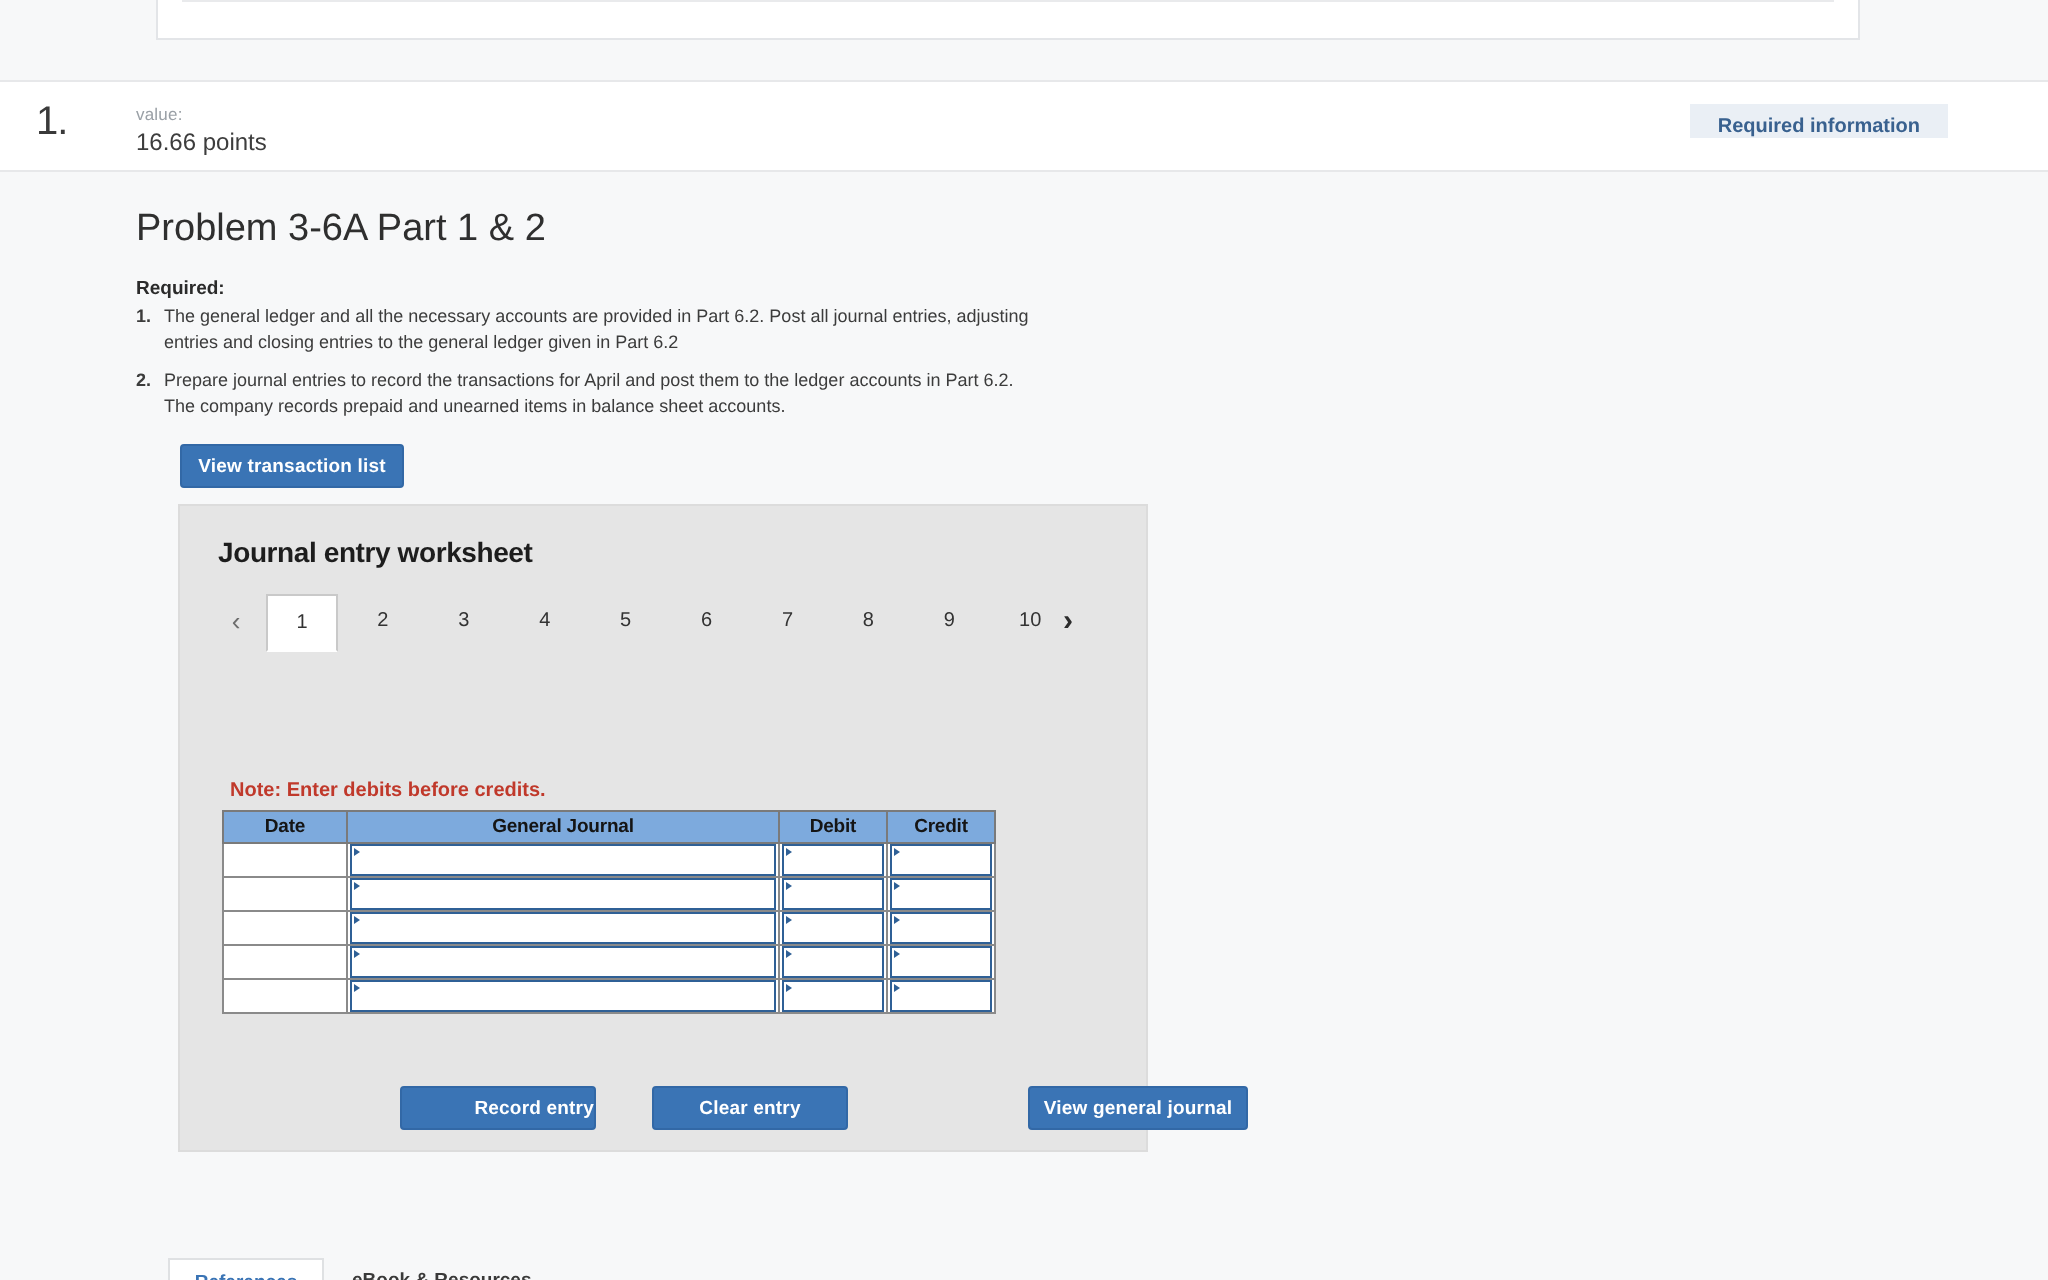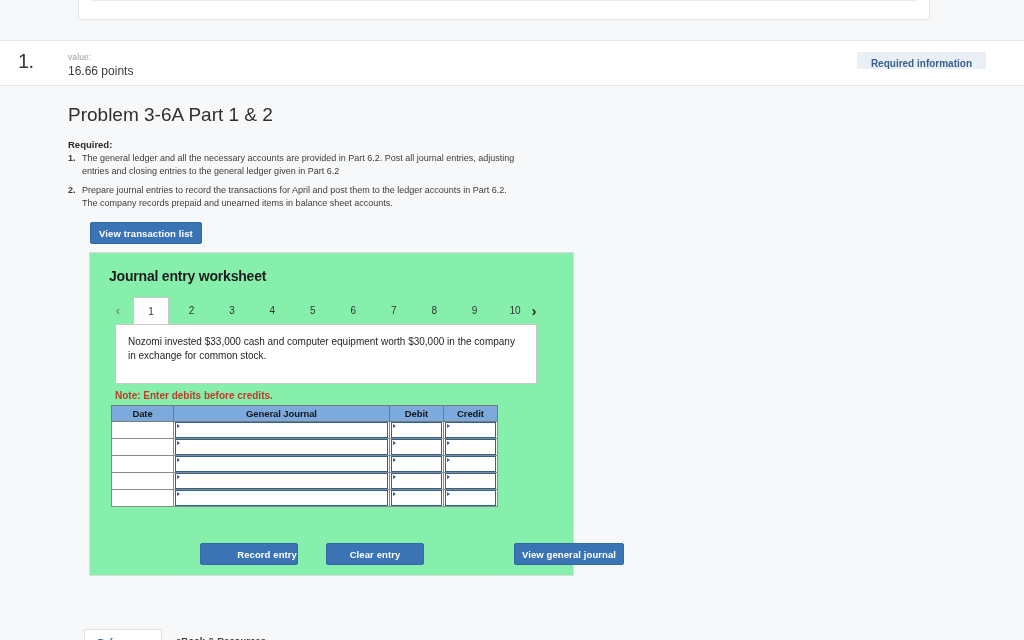--- a/index.html
+++ b/index.html
@@ -69,21 +69,21 @@
   .q-value-points {
     position: absolute;
     left: 68px;
     top: 23px;
     font-size: 12px;
     font-weight: 400;
     color: #3d3d3d;
   }
   .req-badge {
     position: absolute;
-    right: 38px;
+    right: 50px;
     top: 11px;
     background: #eaeff5;
     color: #39618f;
     font-size: 10px;
     font-weight: 600;
     padding: 6px 14px 0 14px;
     border-radius: 0;
     white-space: nowrap;
   }
 
@@ -156,21 +156,21 @@
     width: 112px;
   }
 
   
   .panel {
     position: absolute;
     left: 89px;
     top: 166px;
     width: 485px;
     height: 324px;
-    background: #86efac;
+    background: #e5e5e5;
     border: 1px solid #dcdcdc;
     box-sizing: border-box;
   }
   .panel-title {
     position: absolute;
     left: 19px;
     top: 15px;
     font-size: 14px;
     font-weight: 700;
     color: #1d1d1d;
@@ -390,21 +390,20 @@
         <div class="tab">5</div>
         <div class="tab">6</div>
         <div class="tab">7</div>
         <div class="tab">8</div>
         <div class="tab">9</div>
         <div class="tab">10</div>
       </div>
       <div class="tab-arrow right">›</div>
     </div>
 
-    <div class="desc-box">Nozomi invested $33,000 cash and computer equipment worth $30,000 in the company in exchange for common stock.</div>
 
     <div class="note">Note: Enter debits before credits.</div>
 
     <table class="jtable">
       <colgroup>
         <col class="col-date">
           <col class="col-gj">
           <col class="col-debit">
           <col class="col-credit">
       </colgroup>

